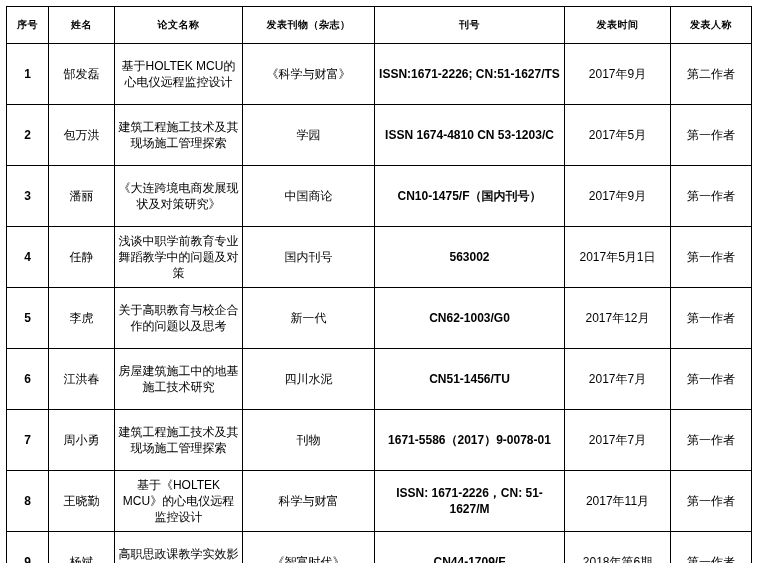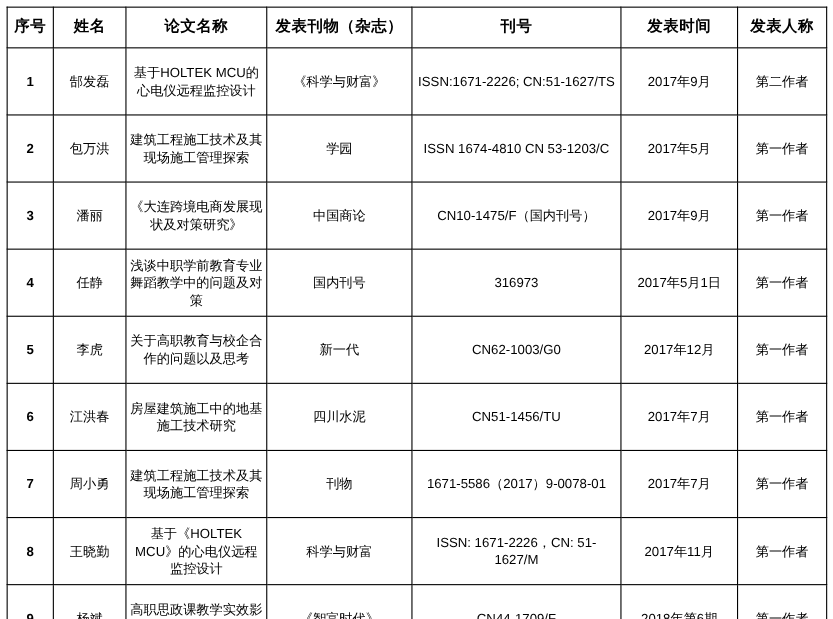--- a/index.html
+++ b/index.html
@@ -39,21 +39,21 @@
     border: 1px solid #000000;
     text-align: center;
     vertical-align: middle;
     padding: 3px 2px;
     line-height: 1.35;
     word-wrap: break-word;
     overflow-wrap: break-word;
   }
   table.pub-table thead th {
     height: 30px;
-    font-size: 14px;
+    font-size: 10px;
     font-weight: bold;
     font-family: "Liberation Serif", serif;
     letter-spacing: 0.5px;
   }
   table.pub-table tbody td {
     height: 54px;
     font-size: 12px;
     font-family: "Liberation Sans", sans-serif;
   }
   td.seq {
@@ -71,20 +71,21 @@
   }
   td.journal {
     font-size: 13px;
   }
   td.issn {
     font-size: 11px;
     font-family: "Liberation Serif", serif;
     letter-spacing: 0px;
     padding-left: 3px;
     padding-right: 3px;
+    font-weight: bold;
   }
   td.date {
     font-size: 12px;
   }
   td.role {
     font-size: 12px;
   }
 </style>
 </head>
 <body>
@@ -137,21 +138,21 @@
         <td class="journal">中国商论</td>
         <td class="issn">CN10-1475/F（国内刊号）</td>
         <td class="date">2017年9月</td>
         <td class="role">第一作者</td>
       </tr>
       <tr>
         <td class="seq">4</td>
         <td class="name">任静</td>
         <td class="title">浅谈中职学前教育专业舞蹈教学中的问题及对策</td>
         <td class="journal">国内刊号</td>
-        <td class="issn">316973</td>
+        <td class="issn">563002</td>
         <td class="date">2017年5月1日</td>
         <td class="role">第一作者</td>
       </tr>
       <tr>
         <td class="seq">5</td>
         <td class="name">李虎</td>
         <td class="title">关于高职教育与校企合作的问题以及思考</td>
         <td class="journal">新一代</td>
         <td class="issn">CN62-1003/G0</td>
         <td class="date">2017年12月</td>

